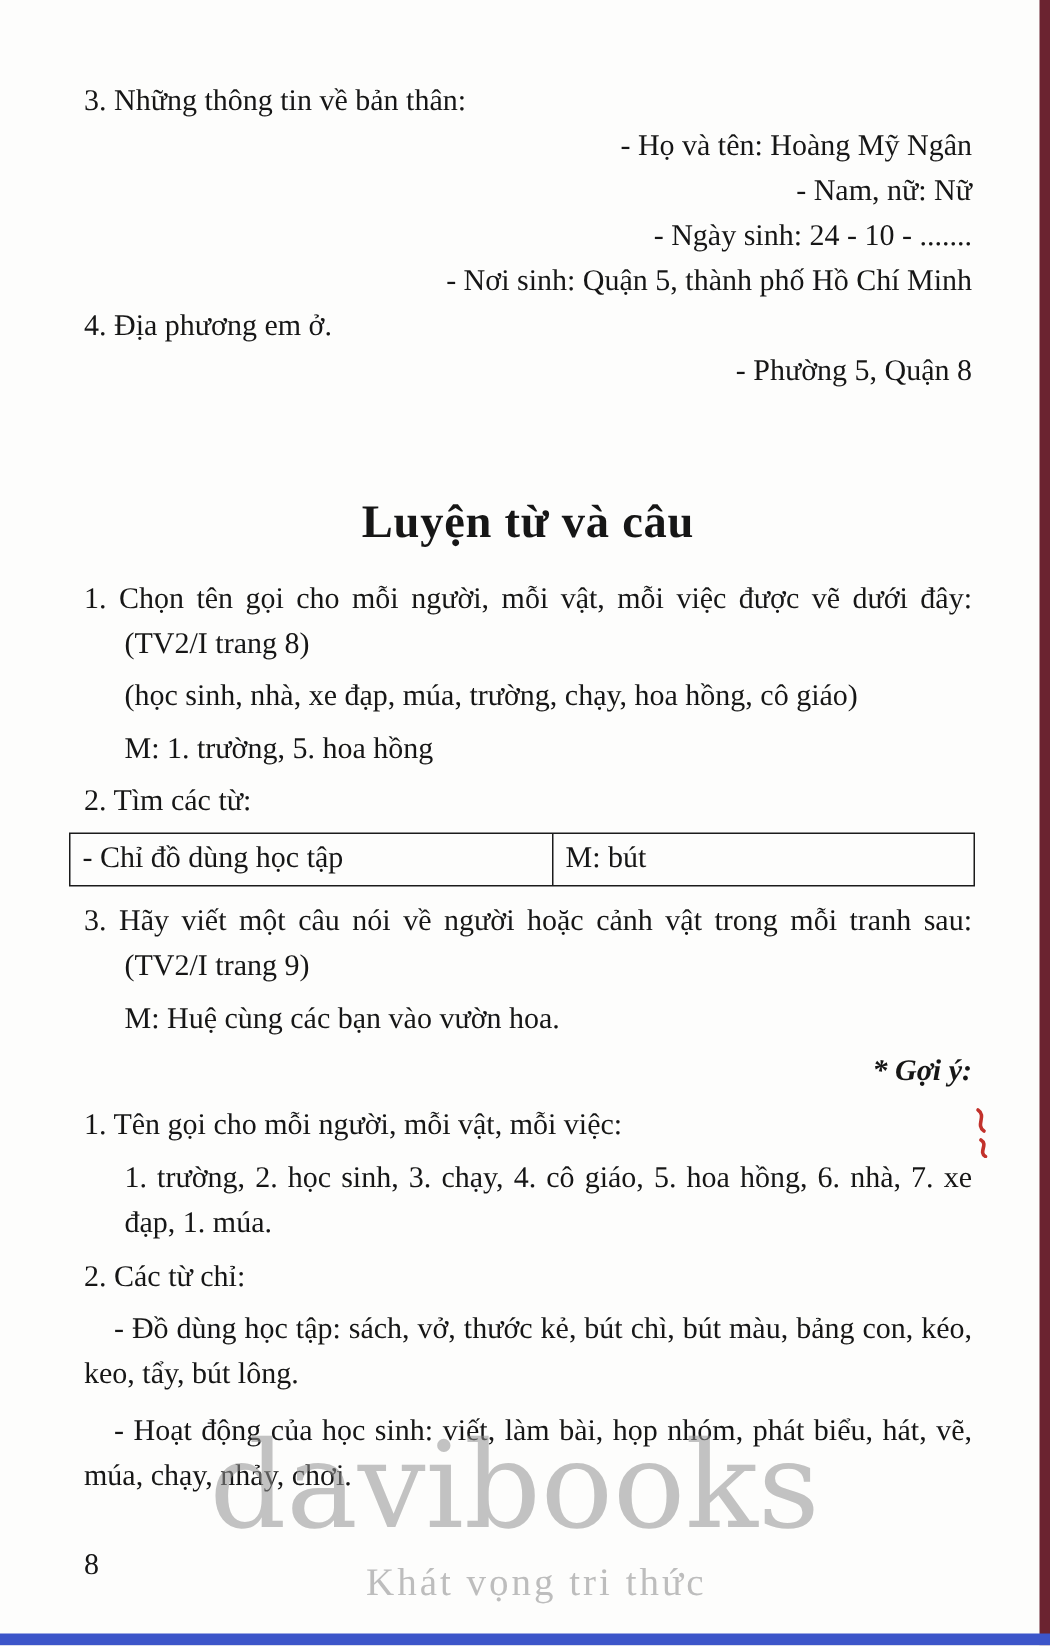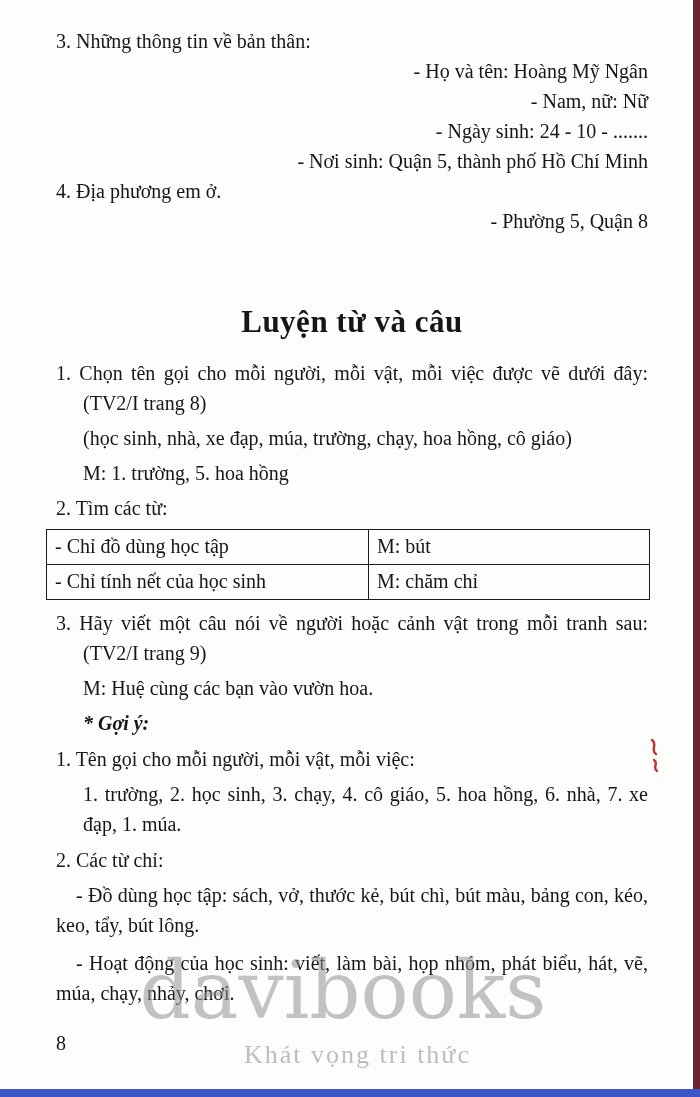--- a/index.html
+++ b/index.html
@@ -7,37 +7,37 @@
     position:relative;
     width:700px; height:1097px;
     margin:0 auto;
     background:#fdfdfc;
     font-family:"Liberation Serif","DejaVu Serif",serif;
     color:#161616;
     overflow:hidden;
   }
   .content {
     position:absolute;
-    top:26px; left:56px; width:592px;
+    top:52px; left:56px; width:592px;
     font-size:20px; line-height:30px;
   }
   .line { white-space:nowrap; }
   .sub { margin-left:22px;text-align:right; }
   .section-heading {
     text-align:center;
     font-size:31px; line-height:40px;
     font-weight:700;
     margin:66px 0 16px 0;
     letter-spacing:0.5px;
   }
   .para { text-align:justify; margin:2px 0 5px 0; }
   .hang { padding-left:27px; text-indent:-27px; }
   .ind  { margin-left:27px; }
   .firstind { text-indent:20px; }
-  .guide-label { font-weight:700; font-style:italic; margin:4px 0 6px 27px; }
+  .guide-label { font-weight:700; font-style:italic; margin:4px 0 6px 27px;text-align:right; }
   .ans-table {
     margin:6px 0 8px -10px;
     width:602px;
     border:1.5px solid #1b1b1b;
   }
   .ans-row { display:flex; border-top:1.2px solid #1b1b1b; }
   .ans-row:first-child { border-top:none; }
   .ans-cell {
     padding:3px 8px 4px 8px;
     line-height:27px;
@@ -105,24 +105,20 @@
       <div class="para ind">M: 1. trường, 5. hoa hồng</div>
     </div>
 
     <div>
       <div class="para hang">2. Tìm các từ:</div>
       <div class="ans-table">
         <div class="ans-row">
           <div class="ans-cell left">- Chỉ đồ dùng học tập</div>
           <div class="ans-cell right">M: bút</div>
         </div>
-        <div class="ans-row">
-          <div class="ans-cell left">- Chỉ tính nết của học sinh</div>
-          <div class="ans-cell right">M: chăm chỉ</div>
-        </div>
       </div>
     </div>
 
     <div>
       <div class="para hang">3. Hãy viết một câu nói về người hoặc cảnh vật trong mỗi tranh sau: (TV2/I trang 9)</div>
       <div class="para ind">M: Huệ cùng các bạn vào vườn hoa.</div>
     </div>
 
     <div>
       <div class="guide-label">* Gợi ý:</div>

